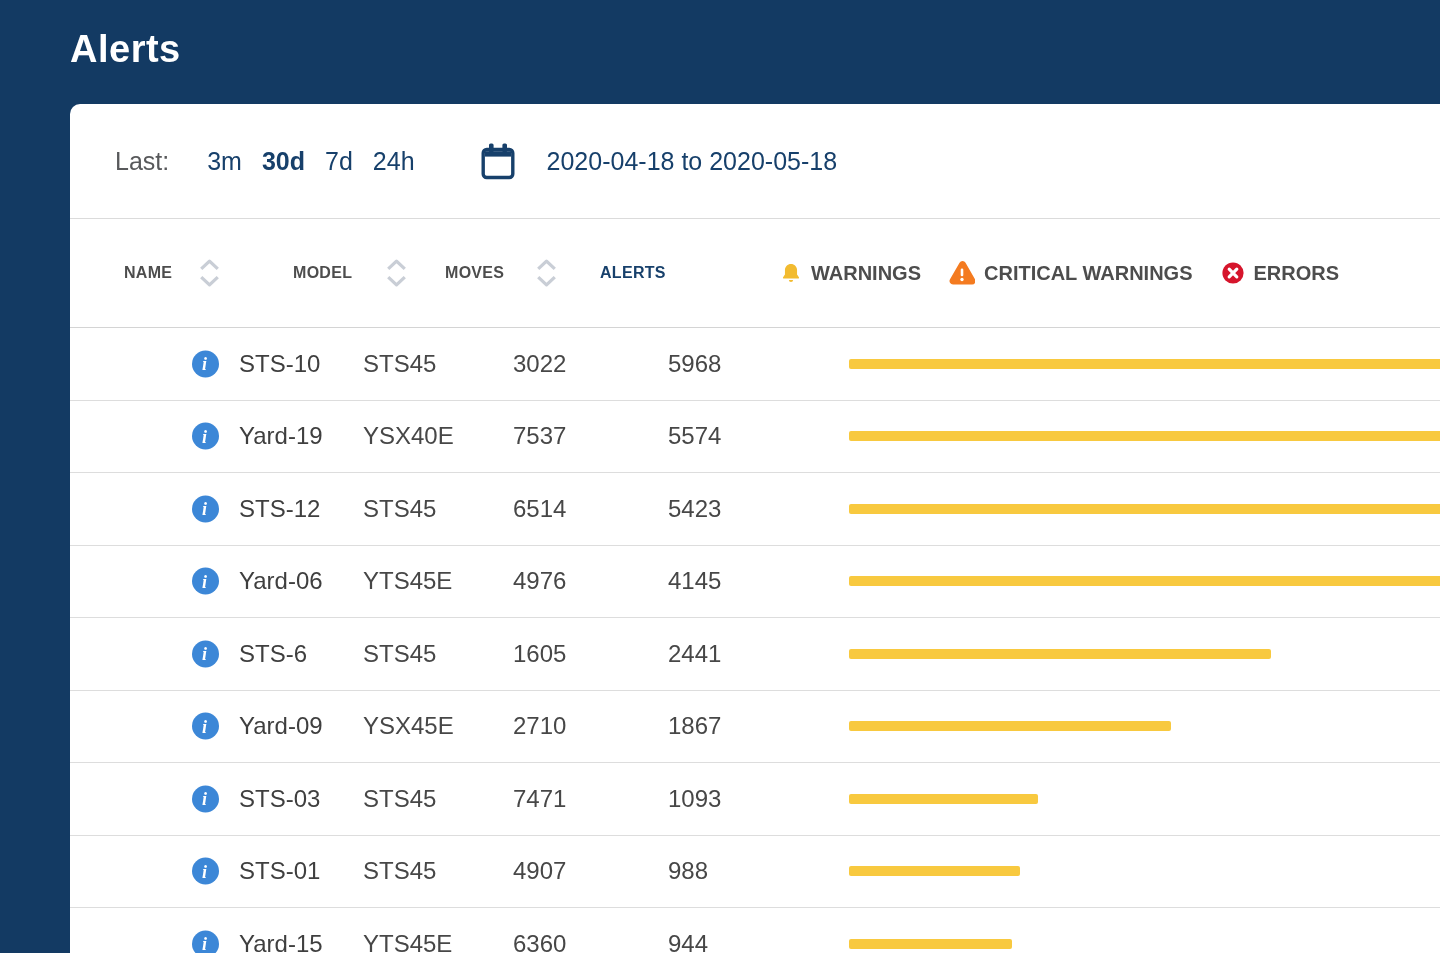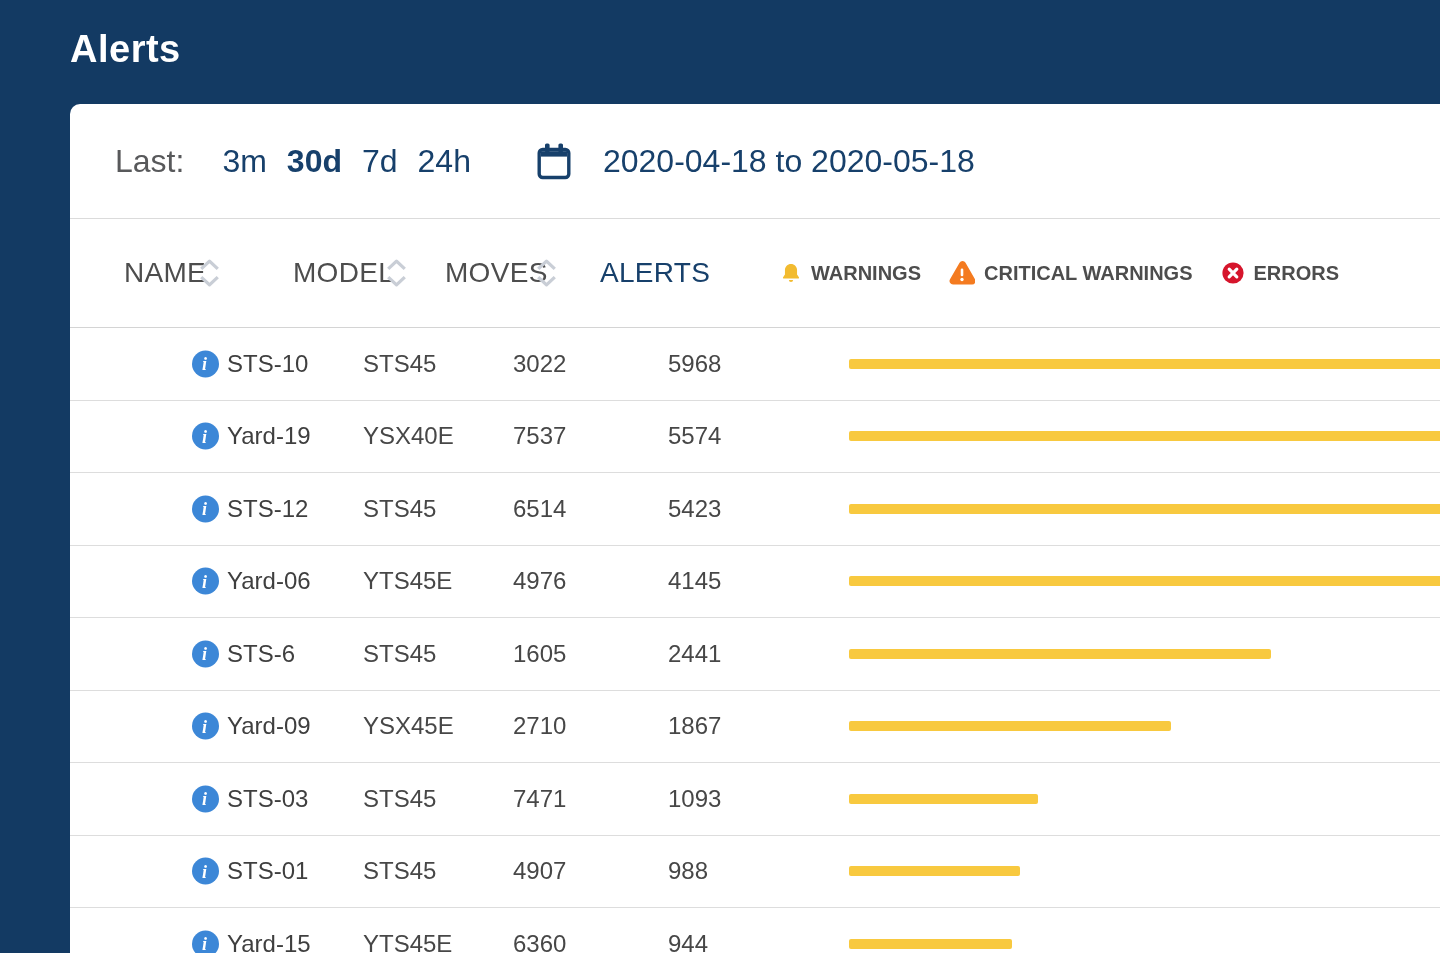--- a/index.html
+++ b/index.html
@@ -16,53 +16,53 @@
   }
   
   .card{
     position:absolute;left:70px;top:104px;right:0;bottom:-40px;
     background:#ffffff;border-top-left-radius:10px;overflow:hidden;
   }
   
   .filter-bar{
     height:114px;display:flex;align-items:center;
     padding-left:45px;border-bottom:1px solid #DBDBDB;
-    font-size:32px;white-space:nowrap;
+    font-size:25px;white-space:nowrap;
   }
   .last-label{color:#58595B;margin-right:38px}
   .options{display:flex;gap:20px;color:var(--navy-text,#17406B)}
   .opt{cursor:pointer;font-weight:400}
   .opt.selected{font-weight:700}
   .cal{margin-left:66px;display:flex;align-items:center;cursor:pointer}
   .date{margin-left:32px;color:var(--navy-text,#17406B);font-weight:400;cursor:pointer}
   
   .thead{position:relative;height:108px;border-bottom:1px solid #D4D4D4}
   .h{
     position:absolute;top:50%;transform:translateY(-50%);
-    font-weight:400;font-size:28px;letter-spacing:.3px;color:#4D4D4D;cursor:pointer;
+    font-weight:700;font-size:16px;letter-spacing:.3px;color:#4D4D4D;cursor:pointer;
   }
   .h-name{left:54px}
   .h-model{left:223px}
   .h-moves{left:375px}
   .h-alerts{left:530px;color:var(--navy-text,#17406B)}
   .sort{position:absolute;top:50%;transform:translateY(-50%);cursor:pointer;line-height:0}
   .sort-name{left:127px}
   .sort-model{left:314px}
   .sort-moves{left:464px}
   .legend{
     position:absolute;left:710px;top:50%;transform:translateY(-50%);
     display:flex;align-items:flex-start;gap:28px;white-space:nowrap;
   }
   .legend-item{display:flex;align-items:center;gap:9px;font-weight:700;font-size:20px;color:#4D4D4D}
   .legend-item svg{flex:none}
   
   .row{position:relative;height:71.5px;border-bottom:1px solid #DDDDDD}
   .cell{position:absolute;top:50%;transform:translateY(-50%);font-size:24px;color:#474747;white-space:nowrap}
   .icon-cell{left:122px;line-height:0;cursor:pointer}
-  .c-name{left:157px;color:#3F3F3F}
+  .c-name{left:169px;color:#3F3F3F}
   .c-model{left:293px}
   .c-moves{left:443px}
   .c-alerts{left:598px}
   .c-bar{left:779px;right:0;height:10px;overflow:hidden}
   .bar{display:block;height:10px;border-radius:2px;background:var(--yellow,#F8C93F)}
   .info-badge{
     width:27px;height:27px;border-radius:50%;
     background:var(--info-blue,#3C87D7);
     display:flex;align-items:center;justify-content:center;
   }

